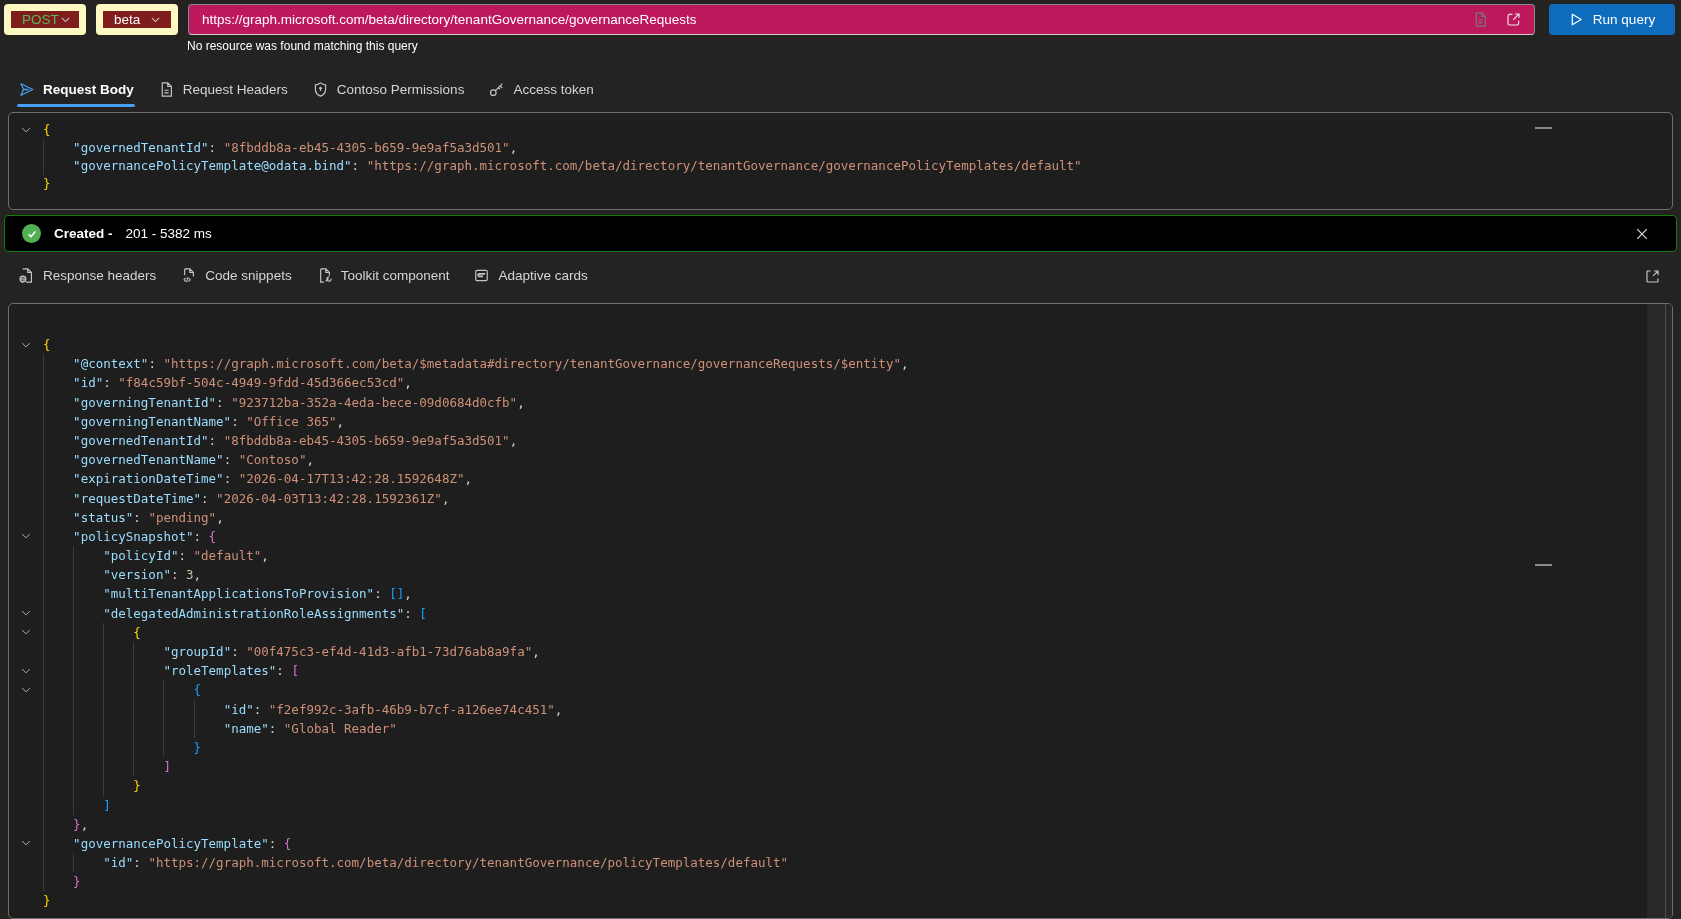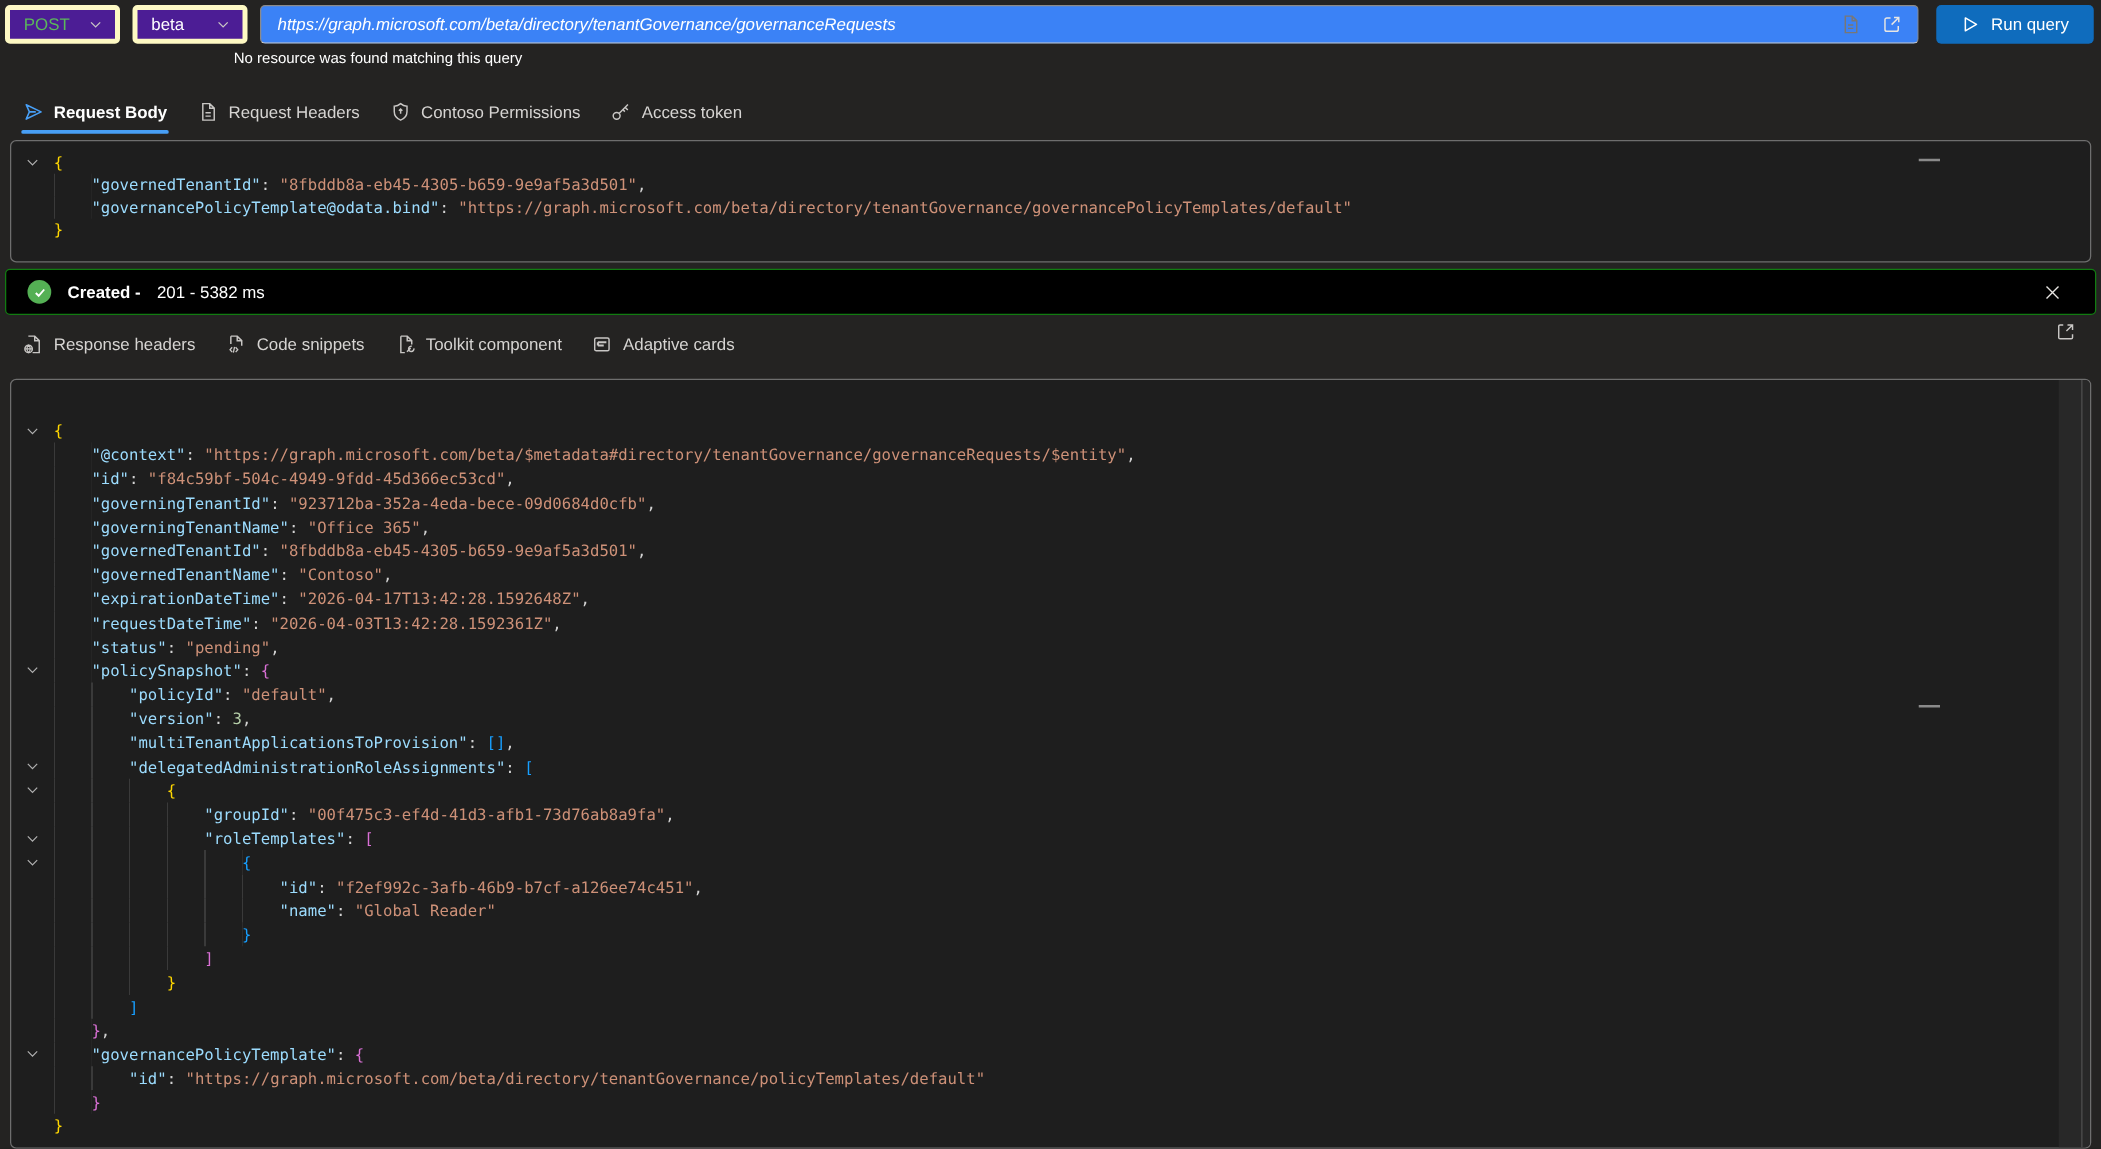--- a/index.html
+++ b/index.html
@@ -6,47 +6,47 @@
   html,body { width:1681px; height:919px; overflow:hidden; }
   body {
     background:#242322;
     color:#ffffff;
     font-family:"Liberation Sans", sans-serif;
   }
 
   
   .topbar { display:flex; align-items:stretch; gap:10px; padding:4px 6px 0 4px; height:35px; }
   .select {
-    width:92px; flex:none; background:#4c1d95; border:4px solid #fef9c3; border-radius:4px;
+    width:82px; flex:none; background:#7f1d1d; border:7px solid #fef9c3; border-radius:4px;
     display:flex; align-items:center; justify-content:space-between; padding:0 9px 0 11px;
     font-size:13.5px; cursor:pointer;
   }
   .select .chev { display:flex; color:#c8c6c4; }
   .method-label { color:#5bb75b; }
   .version-label { color:#ffffff; }
 
   .url-wrap {
-    flex:1; background:#3b82f6; border:1px solid #8c8a88; border-bottom:1px solid #cfcdcb;
-    border-radius:4px; display:flex; align-items:center; gap:16px; padding:0 12px 0 13px; font-size:13.5px;font-style:italic;
+    flex:1; background:#be185d; border:1px solid #8c8a88; border-bottom:1px solid #cfcdcb;
+    border-radius:4px; display:flex; align-items:center; gap:16px; padding:0 12px 0 13px; font-size:13.5px;
   }
   .url-text { flex:1; color:#ffffff; white-space:nowrap; overflow:hidden; }
   .url-icon { display:flex; cursor:pointer; }
   .icon-dim { color:#797775; }
   .icon-bright { color:#e8e6e3; }
 
   .run-btn {
     width:126px; flex:none; margin-left:4px; background:#0f6cbd; border:none; border-radius:4px;
     color:#fff; font-weight:400; font-size:13.5px; font-family:inherit;
     display:flex; align-items:center; justify-content:center; gap:9px; cursor:pointer;
   }
 
   .hint { margin:4px 0 16px 187px; font-size:12px; color:#ffffff; height:16px; }
 
   
-  .tabstrip { display:flex; padding:0 6px; margin-top:5px; }
+  .tabstrip { display:flex; align-items:center; padding:0 6px; margin-top:5px; }
   .tab {
     display:flex; align-items:center; gap:8px; padding:10px 12px 12px; font-size:13.5px;
     color:#d6d4d2; cursor:pointer; position:relative; white-space:nowrap;
   }
   .tab.active { color:#ffffff; font-weight:700; }
   .tab.active::after {
     content:""; position:absolute; left:11px; right:11px; bottom:3px; height:3px;
     border-radius:2px; background:#479ef5;
   }
   .ticon { display:flex; color:#c8c6c4; }

